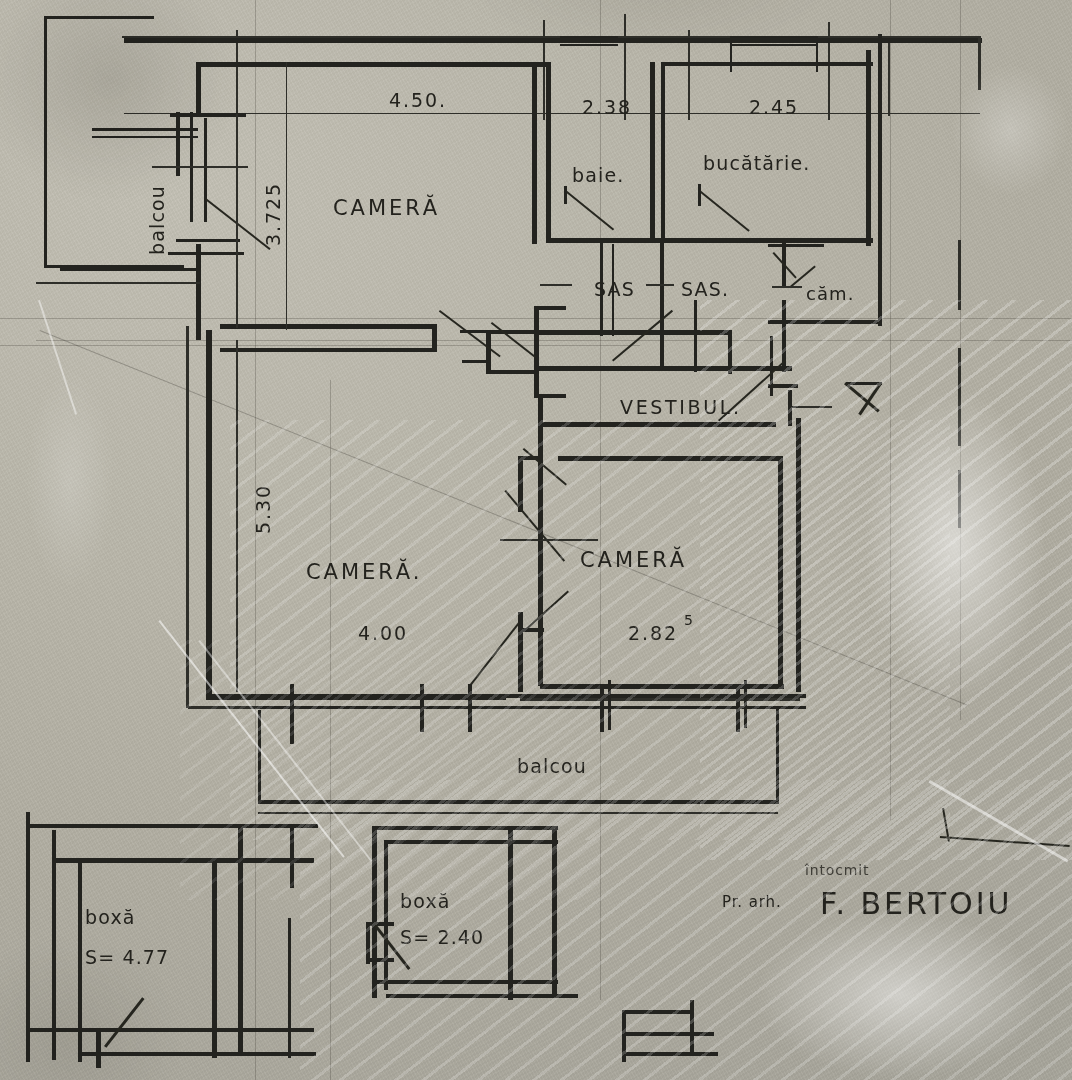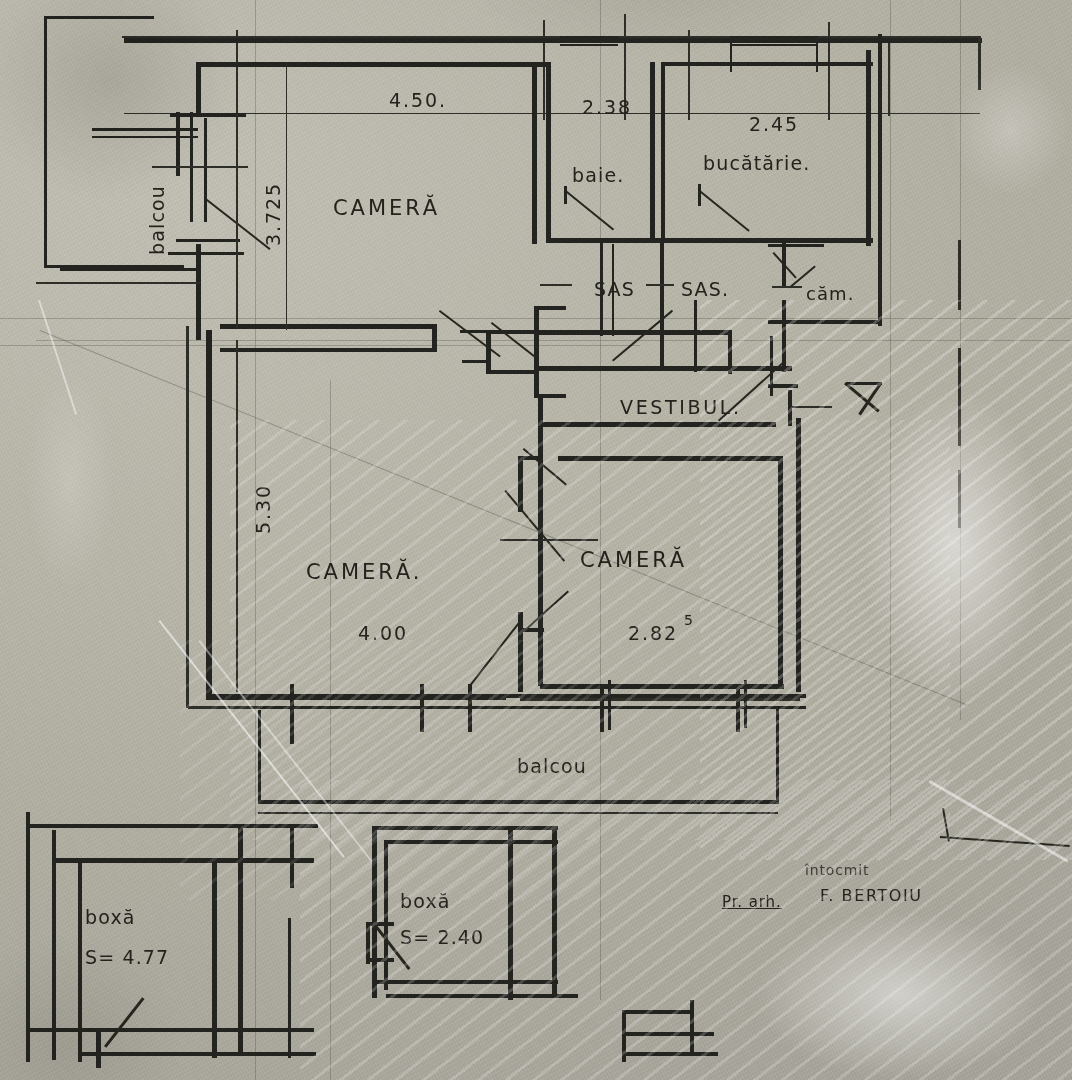--- a/index.html
+++ b/index.html
@@ -281,35 +281,35 @@
   <div class="hand md" style="left:681px;top:278px;">SAS.</div>
   <div class="hand sm" style="left:806px;top:283px;">căm.</div>
   <div class="hand md" style="left:620px;top:396px;letter-spacing:.14em;">VESTIBUL.</div>
   <div class="hand lg camera-label" style="left:306px;top:560px;">CAMERĂ.</div>
   <div class="hand lg camera-label" style="left:580px;top:548px;">CAMERĂ</div>
   <div class="hand md rot90" style="left:146px;top:255px;">balcou</div>
   <div class="hand md" style="left:517px;top:755px;">balcou</div>
 
   <div class="hand dim" style="left:389px;top:89px;">4.50.</div>
   <div class="hand dim" style="left:582px;top:96px;">2.38</div>
-  <div class="hand dim" style="left:749px;top:96px;margin-top:17px;">2.45</div>
+  <div class="hand dim" style="left:749px;top:96px;">2.45</div>
   <div class="hand dim rot90" style="left:262px;top:246px;">3.725</div>
   <div class="hand dim rot90" style="left:252px;top:534px;">5.30</div>
   <div class="hand dim" style="left:358px;top:622px;">4.00</div>
   <div class="hand dim" style="left:628px;top:622px;">2.82</div>
   <div class="hand" style="left:684px;top:612px;font-size:14px;">5</div>
 
   <div class="hand md" style="left:85px;top:906px;">boxă</div>
   <div class="hand md" style="left:85px;top:946px;">S= 4.77</div>
   <div class="hand md" style="left:400px;top:890px;">boxă</div>
   <div class="hand md" style="left:400px;top:926px;">S= 2.40</div>
 
   <div class="hand sm" style="left:805px;top:862px;font-size:14px;opacity:.8;">întocmit</div>
-  <div class="hand sm" style="left:722px;top:893px;font-size:15px;text-decoration:underline;">Pr. arh.</div>
-  <div class="hand md" style="left:820px;top:886px;font-size:16px;letter-spacing:.10em;">F. BERTOIU</div>
+  <div class="hand sm" style="left:722px;top:893px;font-size:15px;">Pr. arh.</div>
+  <div class="hand md" style="left:820px;top:886px;font-size:30px;letter-spacing:.10em;">F. BERTOIU</div>
 
   <div class="sheen diag" style="left:230px;top:420px;width:720px;height:420px;opacity:.55;"></div>
   <div class="sheen diag" style="left:700px;top:300px;width:372px;height:560px;opacity:.75;"></div>
   <div class="sheen diag" style="left:300px;top:780px;width:772px;height:300px;opacity:.6;"></div>
   <div class="sheen diag" style="left:180px;top:640px;width:420px;height:260px;opacity:.35;"></div>
 
   <div class="glare" style="left:830px;top:330px;width:250px;height:430px;opacity:.95;"></div>
   <div class="glare" style="left:700px;top:880px;width:400px;height:230px;opacity:.85;"></div>
   <div class="glare" style="left:930px;top:40px;width:160px;height:180px;opacity:.45;"></div>
   <div class="glare" style="left:10px;top:330px;width:120px;height:300px;opacity:.30;"></div>

